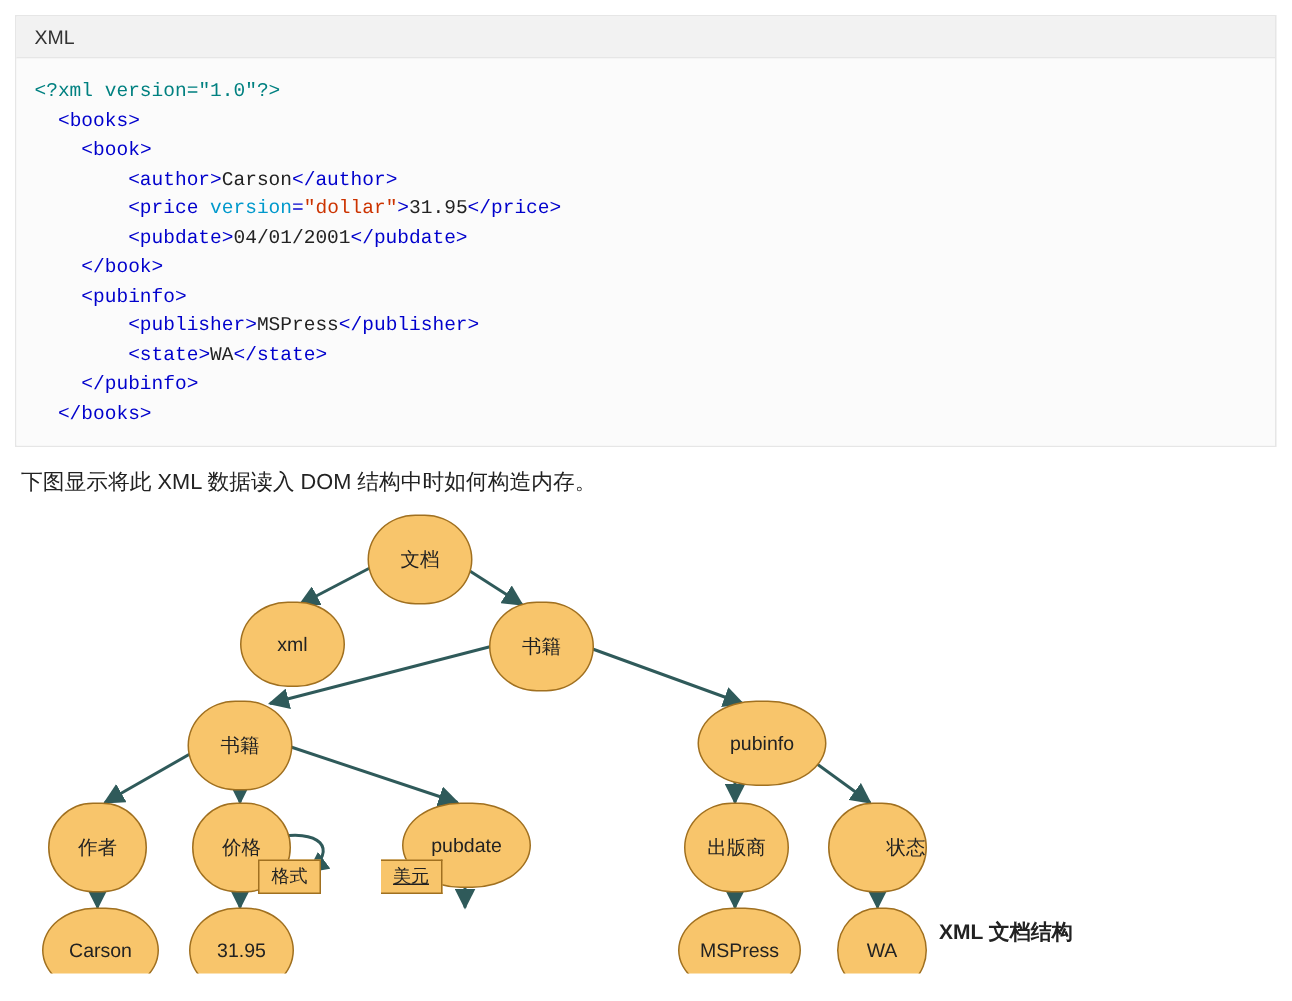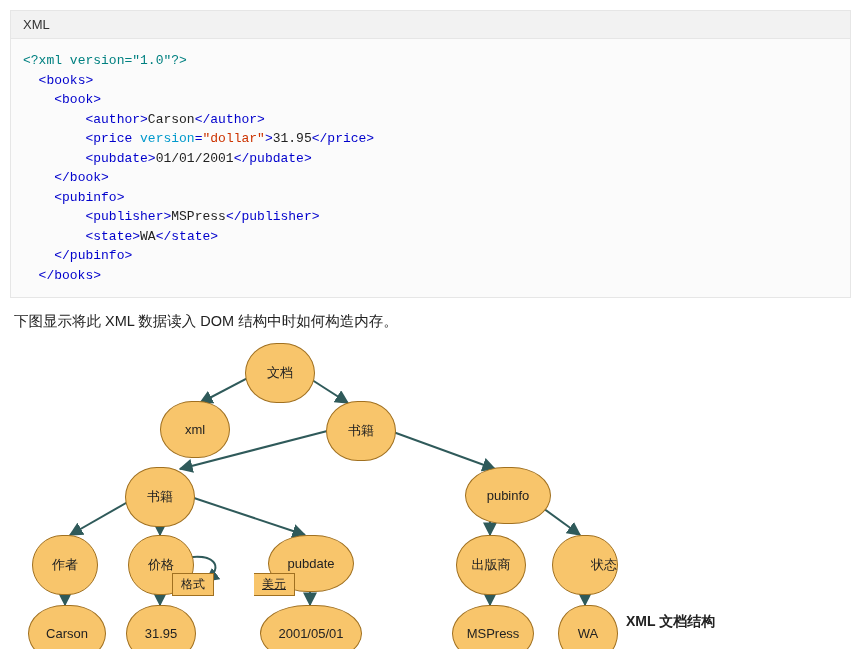--- a/index.html
+++ b/index.html
@@ -85,21 +85,21 @@
 </head>
 <body>
 
 <div class="code-block">
   <div class="code-header">XML</div>
   <div class="code-body"><span class="t-decl"><span>&lt;?</span><span>xml</span> <span>version</span>=<span>"1.0"</span><span>?&gt;</span></span>
   <span class="t-tag">&lt;<span>books</span>&gt;</span>
     <span class="t-tag">&lt;<span>book</span>&gt;</span>
         <span class="t-tag">&lt;<span>author</span>&gt;</span><span class="t-txt">Carson</span><span class="t-tag">&lt;/<span>author</span>&gt;</span>
         <span class="t-tag">&lt;<span>price</span> <span class="t-attr">version</span>=<span class="t-val">"dollar"</span>&gt;</span><span class="t-txt">31.95</span><span class="t-tag">&lt;/<span>price</span>&gt;</span>
-        <span class="t-tag">&lt;<span>pubdate</span>&gt;</span><span class="t-txt">01/01/2001</span><span class="t-tag">&lt;/<span>pubdate</span>&gt;</span>
+        <span class="t-tag">&lt;<span>pubdate</span>&gt;</span><span class="t-txt">04/01/2001</span><span class="t-tag">&lt;/<span>pubdate</span>&gt;</span>
     <span class="t-tag">&lt;/<span>book</span>&gt;</span>
     <span class="t-tag">&lt;<span>pubinfo</span>&gt;</span>
         <span class="t-tag">&lt;<span>publisher</span>&gt;</span><span class="t-txt">MSPress</span><span class="t-tag">&lt;/<span>publisher</span>&gt;</span>
         <span class="t-tag">&lt;<span>state</span>&gt;</span><span class="t-txt">WA</span><span class="t-tag">&lt;/<span>state</span>&gt;</span>
     <span class="t-tag">&lt;/<span>pubinfo</span>&gt;</span>
   <span class="t-tag">&lt;/<span>books</span>&gt;</span></div>
 </div>
 
 <div class="caption-line">下图显示将此 XML 数据读入 DOM 结构中时如何构造内存。</div>
 
@@ -154,18 +154,17 @@
   <div class="node" style="left:446px; top:196px; width:70px;">出版商</div>
   <div class="node" style="left:542px; top:196px; width:66px;text-align:right;">状态</div>
 
   <div class="attr-box-row" style="left:162px; top:234px;gap:40px;">
     <div class="attr-box">格式</div>
     <div class="attr-box">美元</div>
   </div>
 
   <div class="node" style="left:18px;  top:266px; width:78px;">Carson</div>
   <div class="node" style="left:116px; top:266px; width:70px;">31.95</div>
-  <div class="node" style="left:250px; top:266px; width:102px;">2001/05/01</div>
   <div class="node" style="left:442px; top:266px; width:82px;">MSPress</div>
   <div class="node" style="left:548px; top:266px; width:60px;">WA</div>
 
   <div class="diagram-label" style="left:616px; top:274px;font-weight:bold;">XML 文档结构</div>
 </div>
 
 </body></html>

